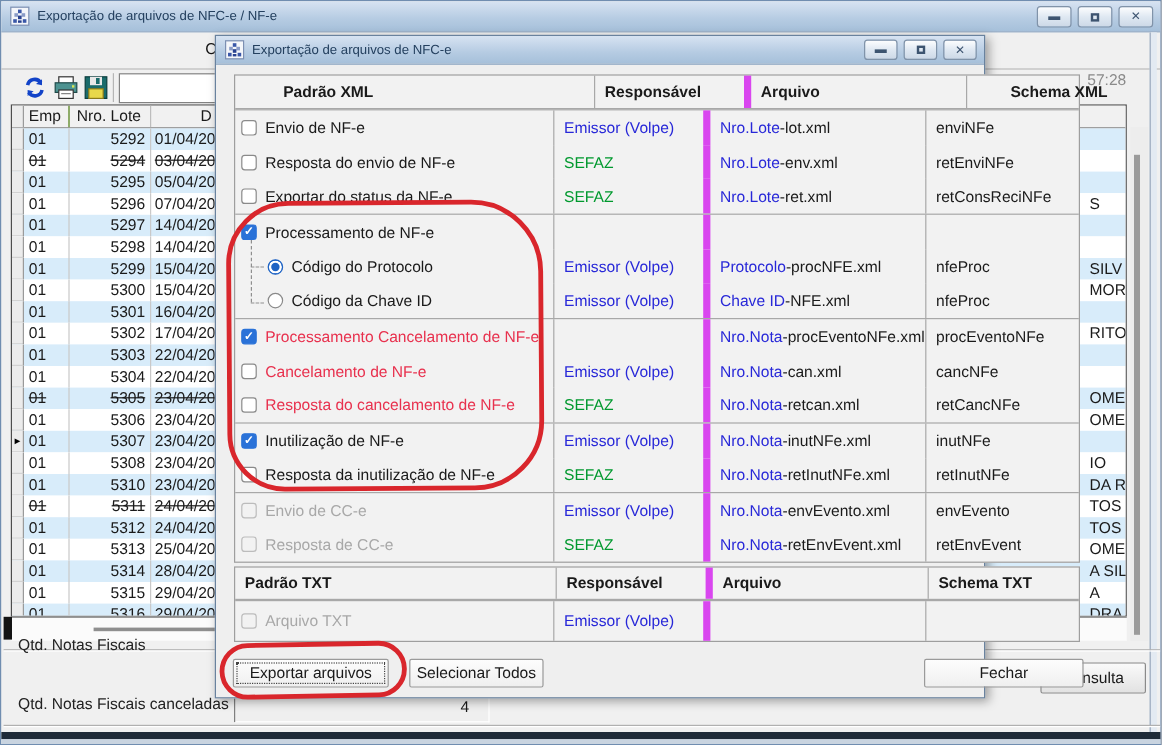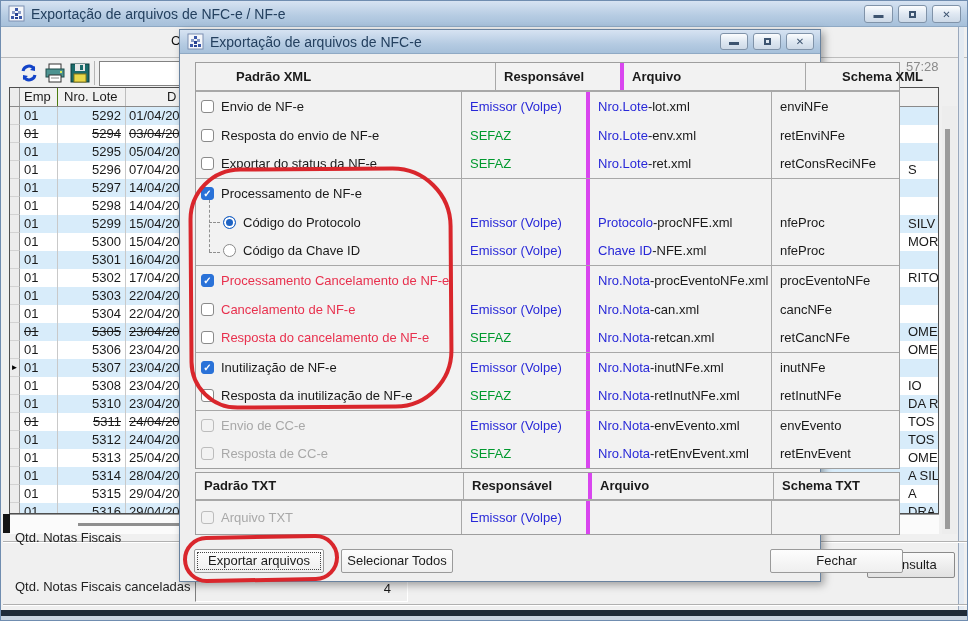--- a/index.html
+++ b/index.html
@@ -4,21 +4,21 @@
 <style>
   * { box-sizing: border-box; }
   body { margin:0; background:#666; font-family:"Liberation Sans", sans-serif; }
   .stage { position:relative; width:968px; height:621px; background:#f0f0f0;
            border:1px solid #708db0; overflow:hidden; font-size:13px; color:#1a1a1a; }
 
   
   .titlebar { position:absolute; left:0; top:0; width:100%; height:26px;
     background:linear-gradient(#d7e3f2,#b5cbe2 60%,#a6c0da); border-bottom:1px solid #8fa9c4;
     display:flex; align-items:center; }
-  .titlebar .title { color:#24405f; margin-left:6px; font-size:14px; }
+  .titlebar .title { color:#24405f; margin-left:6px; font-size:11px; }
   .appicon { width:17px; height:17px; margin-left:7px; display:inline-block; }
   .winbtns { position:absolute; right:6px; top:4px; display:flex; gap:5px; }
   .wbtn { width:29px; height:18px; border:1px solid #8093a9; border-radius:3px;
     background:linear-gradient(#fcfdfe,#dfe8f2 50%,#cdd9e7); display:flex;
     align-items:center; justify-content:center; font-size:10px; color:#3d5470; }
   .wbtn .sq { width:7px; height:7px; border:2px solid #3d5470; display:inline-block; }
 
   
   .tool-top { position:absolute; left:0; top:56px; width:100%; border-top:1px solid #bcbcbc; }
   .toolbar-icon { position:absolute; top:61px; width:22px; height:22px; }
@@ -79,21 +79,21 @@
 
   .dtable { position:absolute; left:15px; width:705px; border:1px solid #9e9e9e; background:#f2f2f2; }
   .thead { display:flex; border-bottom:1px solid #a8a8a8; }
   .thead .th { font-weight:bold; display:block; line-height:27px; padding-left:8px; }
   .tgroup { position:relative; border-top:1px solid #a8a8a8; display:flex; flex-direction:column;align-items:flex-end; }
   .tgroup:first-of-type { border-top:none; }
   .trow { display:flex; flex:1; }
   .td { display:flex; align-items:center; padding-left:8px; overflow:hidden; }
   .w1 { width:267px; flex:none; padding-left:7px; }
   .w2 { width:125px; flex:none; border-left:1px solid #a8a8a8; }
-  .w3 { width:185px; flex:none; border-left:4px solid #d946ef; }
+  .w3 { width:185px; flex:none; border-left:6px solid #d946ef; }
   .w4 { width:128px; flex:none; border-left:1px solid #a8a8a8; }
   .ind { padding-left:29px; }
   .tblue { color:#2828d8; } .tgreen { color:#00992e; } .tred { color:#e8314e; }
   .tdark { color:#1a1a1a; } .tdis { color:#a8a8a8; }
   .lbl { margin-left:7px; }
 
   .cb { width:13px; height:13px; flex:none; border:1px solid #8a8a8a; border-radius:3px;
     background:#fff; display:inline-flex; align-items:center; justify-content:center; }
   .cb.chk { background:#2a72d8; border-color:#2a72d8; color:#fff; font-size:10px; font-weight:bold; }
   .cb.dis { background:#f2f2f2; border-color:#bcbcbc; }

